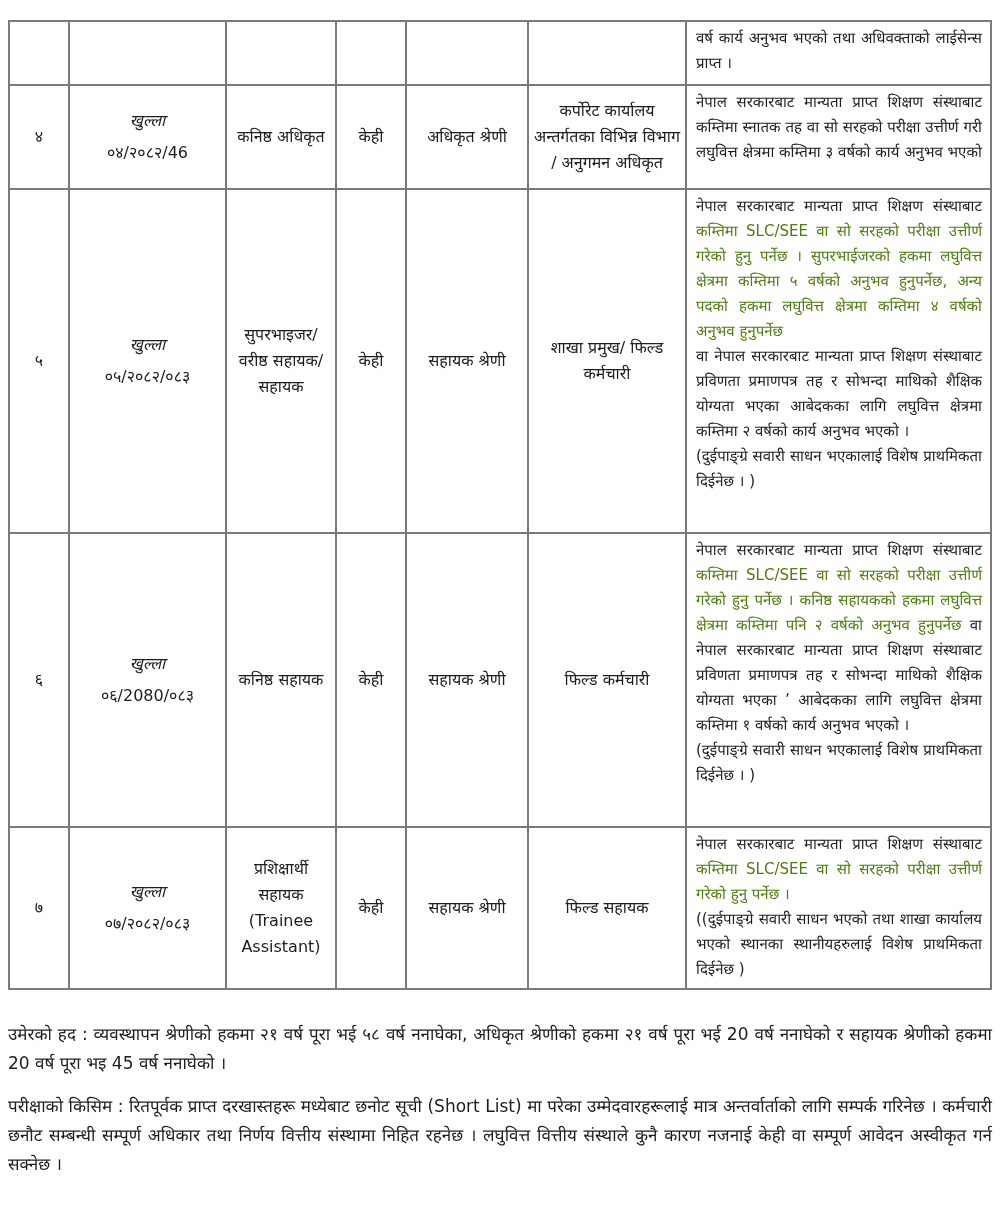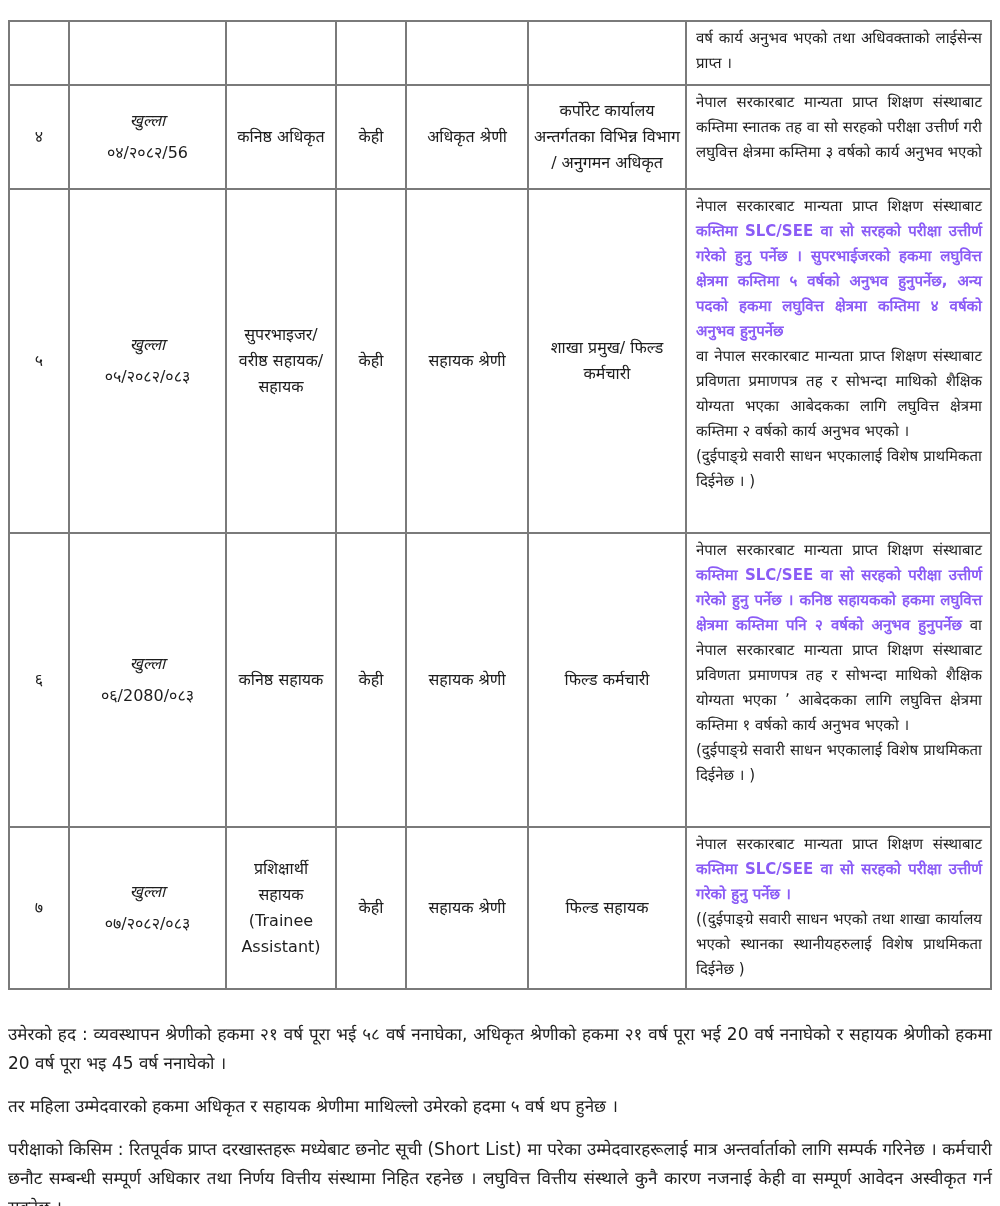--- a/index.html
+++ b/index.html
@@ -19,21 +19,21 @@
   }
   table.vacancy tr:first-child td{border-top:2px solid #7a7a7a;}
   td.c-mid{
     vertical-align:middle;text-align:center;
     font-size:16px;line-height:26px;padding:2px 4px;
   }
   td.c-qual{
     vertical-align:top;text-align:justify;
     font-size:15px;line-height:25px;padding:4px 8px 2px 9px;
   }
-  .red{color:#8b5cf6;font-weight:bold;}
+  .red{color:#4d7c0f;}
   .advert-line{display:block;}
   .advert-type{margin-bottom:6px;font-style:italic;}
   .notes{
     width:984px;margin:30px 0 0 8px;
     font-size:17px;line-height:29px;text-align:justify;
   }
   .notes p{margin:0 0 14px 0;}
   .notes b{font-weight:normal;}
 </style>
 </head>
@@ -57,21 +57,21 @@
           <td class="c-mid"></td>
           <td class="c-mid"></td>
           <td class="c-mid"></td>
           <td class="c-mid"></td>
           <td class="c-qual"><span>वर्ष कार्य अनुभव भएको तथा अधिवक्ताको लाईसेन्स प्राप्त ।</span></td>
         </tr>
         <tr style="height: 104px;">
           <td class="c-mid">४</td>
           <td class="c-mid">
             <span class="advert-line advert-type">खुल्ला</span>
-            <span class="advert-line">०४/२०८२/56</span>
+            <span class="advert-line">०४/२०८२/46</span>
           </td>
           <td class="c-mid">कनिष्ठ अधिकृत</td>
           <td class="c-mid">केही</td>
           <td class="c-mid">अधिकृत श्रेणी</td>
           <td class="c-mid">कर्पोरेट कार्यालय अन्तर्गतका विभिन्न विभाग / अनुगमन अधिकृत</td>
           <td class="c-qual"><span>नेपाल सरकारबाट मान्यता प्राप्त शिक्षण संस्थाबाट कम्तिमा स्नातक तह वा सो सरहको परीक्षा उत्तीर्ण गरी लघुवित्त क्षेत्रमा कम्तिमा ३ वर्षको कार्य अनुभव भएको</span></td>
         </tr>
         <tr style="height: 344px;">
           <td class="c-mid">५</td>
           <td class="c-mid">
@@ -106,16 +106,15 @@
           <td class="c-mid">केही</td>
           <td class="c-mid">सहायक श्रेणी</td>
           <td class="c-mid">फिल्ड सहायक</td>
           <td class="c-qual"><span>नेपाल सरकारबाट मान्यता प्राप्त शिक्षण संस्थाबाट </span><span class="red">कम्तिमा SLC/SEE वा सो सरहको परीक्षा उत्तीर्ण गरेको हुनु पर्नेछ ।</span><br><span>((दुईपाङ्ग्रे सवारी साधन भएको तथा शाखा कार्यालय भएको स्थानका स्थानीयहरुलाई विशेष प्राथमिकता दिईनेछ )</span></td>
         </tr>
       </tbody>
   </table>
 
   <div class="notes" id="notes-section">
       <p><b>उमेरको हद : </b><span>व्यवस्थापन श्रेणीको हकमा </span><b>२१ वर्ष</b><span> पूरा भई </span><b>५८ वर्ष</b><span> ननाघेका, अधिकृत श्रेणीको हकमा </span><b>२१ वर्ष</b><span> पूरा भई </span><b>20 वर्ष</b><span> ननाघेको र सहायक श्रेणीको हकमा </span><b>20 वर्ष</b><span> पूरा भइ </span><b>45 वर्ष</b><span> ननाघेको ।</span></p>
-      <p><span>तर महिला उम्मेदवारको हकमा अधिकृत र सहायक श्रेणीमा माथिल्लो उमेरको हदमा </span><b>५ वर्ष</b><span> थप हुनेछ ।</span></p>
       <p><b>परीक्षाको किसिम : </b><span>रितपूर्वक प्राप्त दरखास्तहरू मध्येबाट छनोट सूची (Short List) मा परेका उम्मेदवारहरूलाई मात्र अन्तर्वार्ताको लागि सम्पर्क गरिनेछ । कर्मचारी छनौट सम्बन्धी सम्पूर्ण अधिकार तथा निर्णय वित्तीय संस्थामा निहित रहनेछ । लघुवित्त वित्तीय संस्थाले कुनै कारण नजनाई केही वा सम्पूर्ण आवेदन अस्वीकृत गर्न सक्नेछ ।</span></p>
     </div>
 </div>
 
 </body></html>

